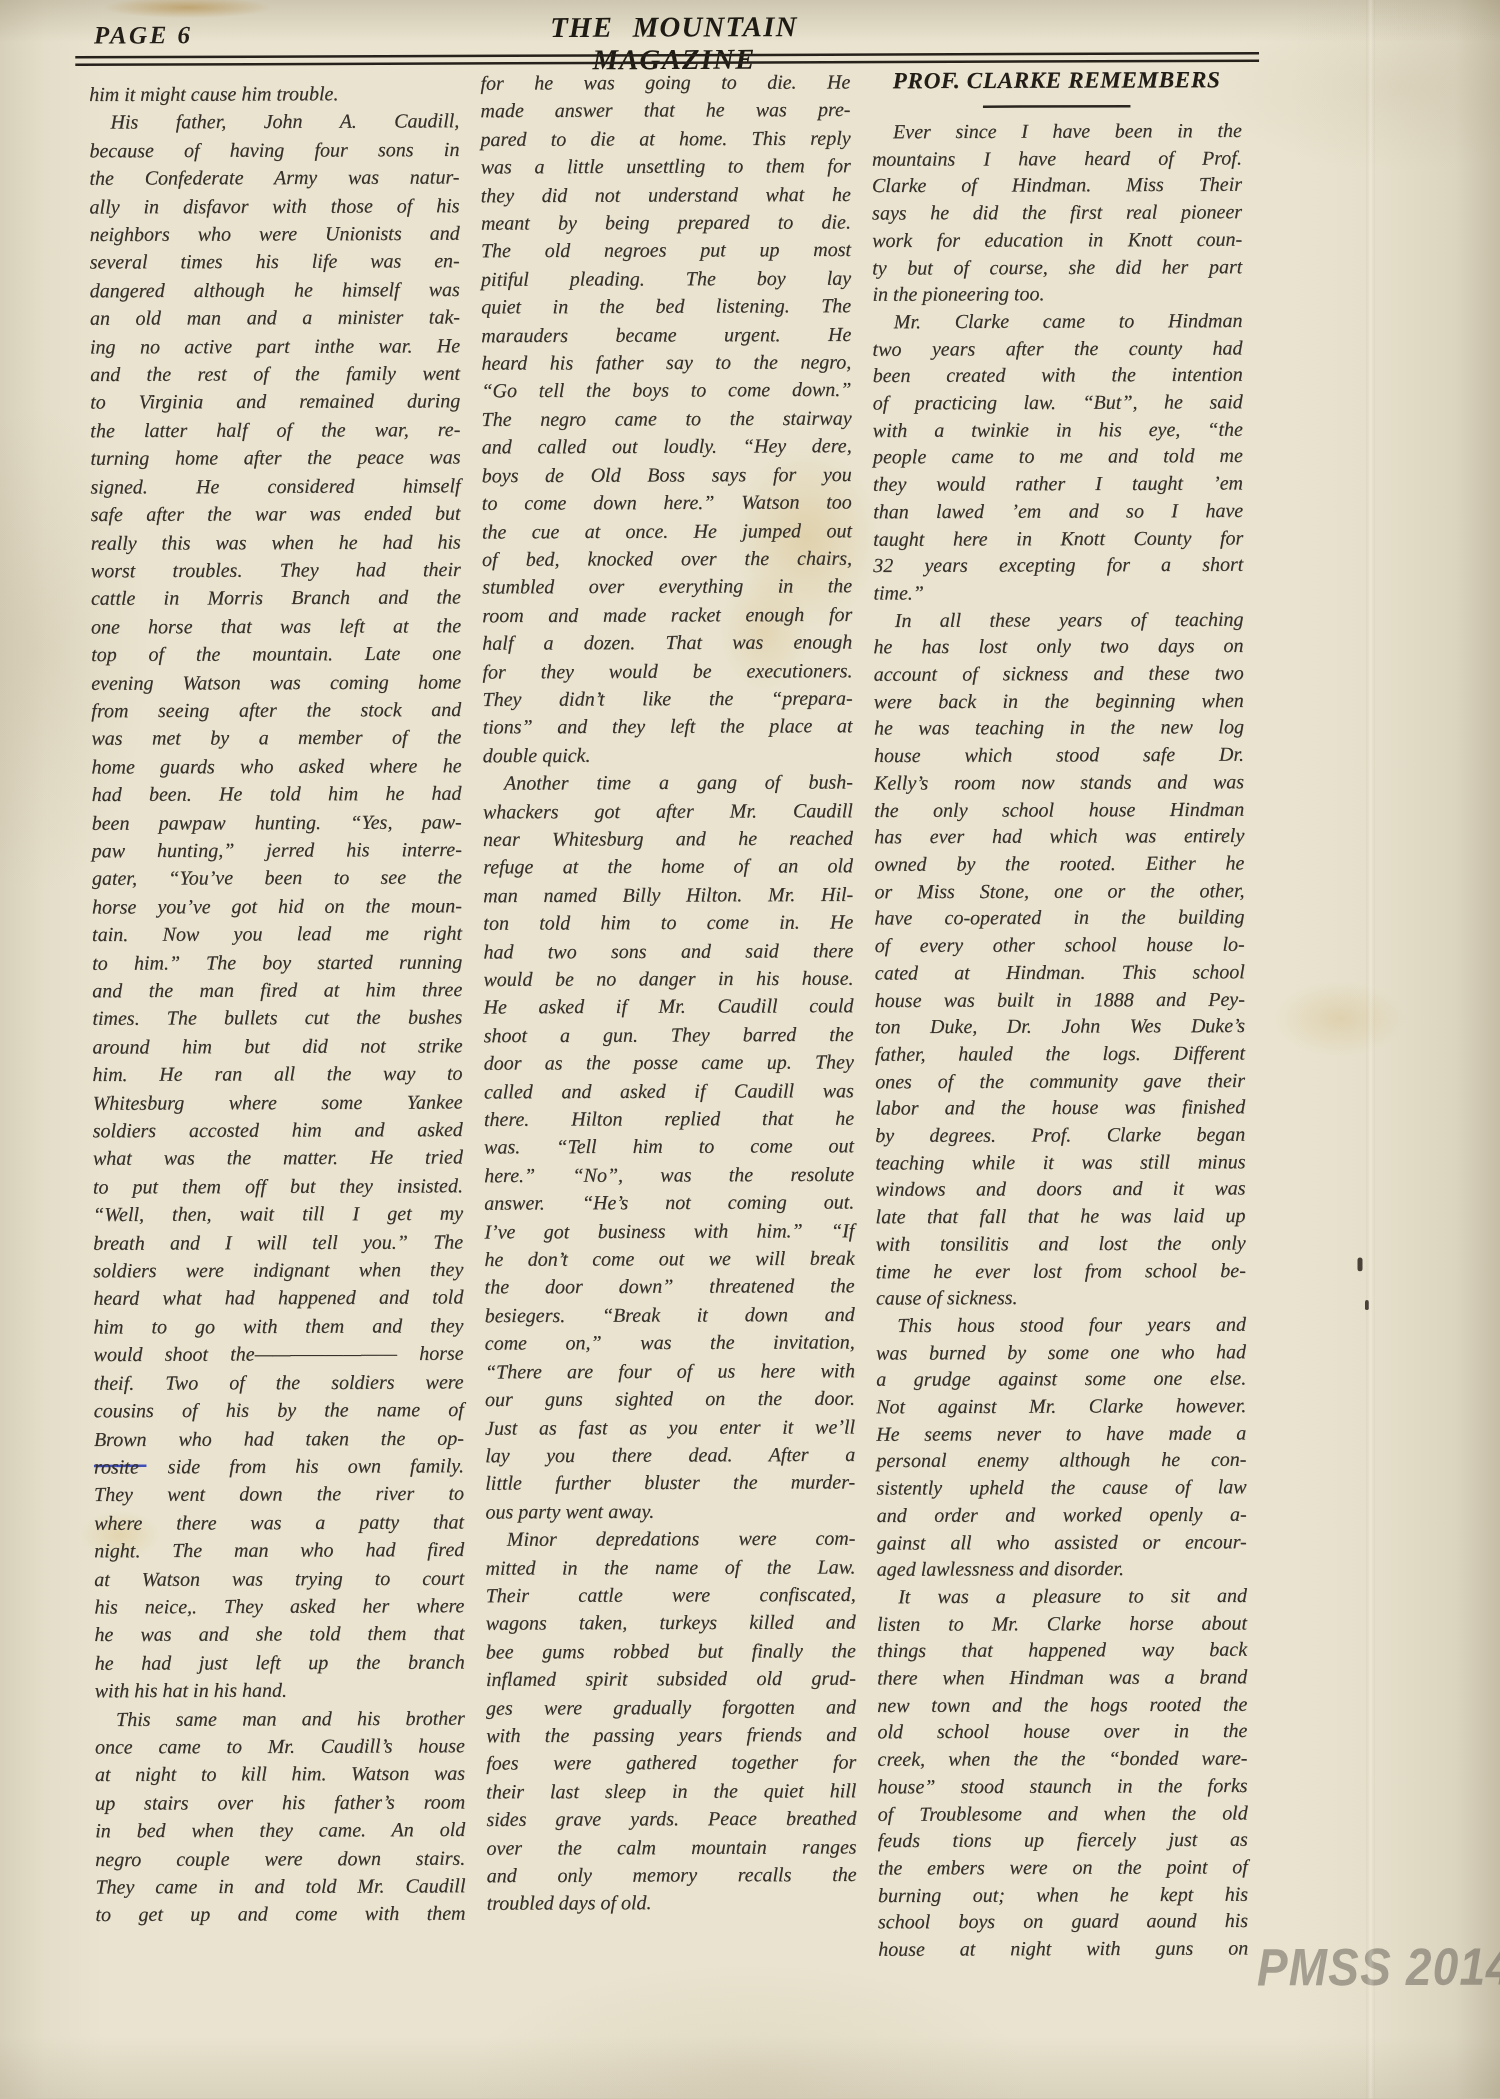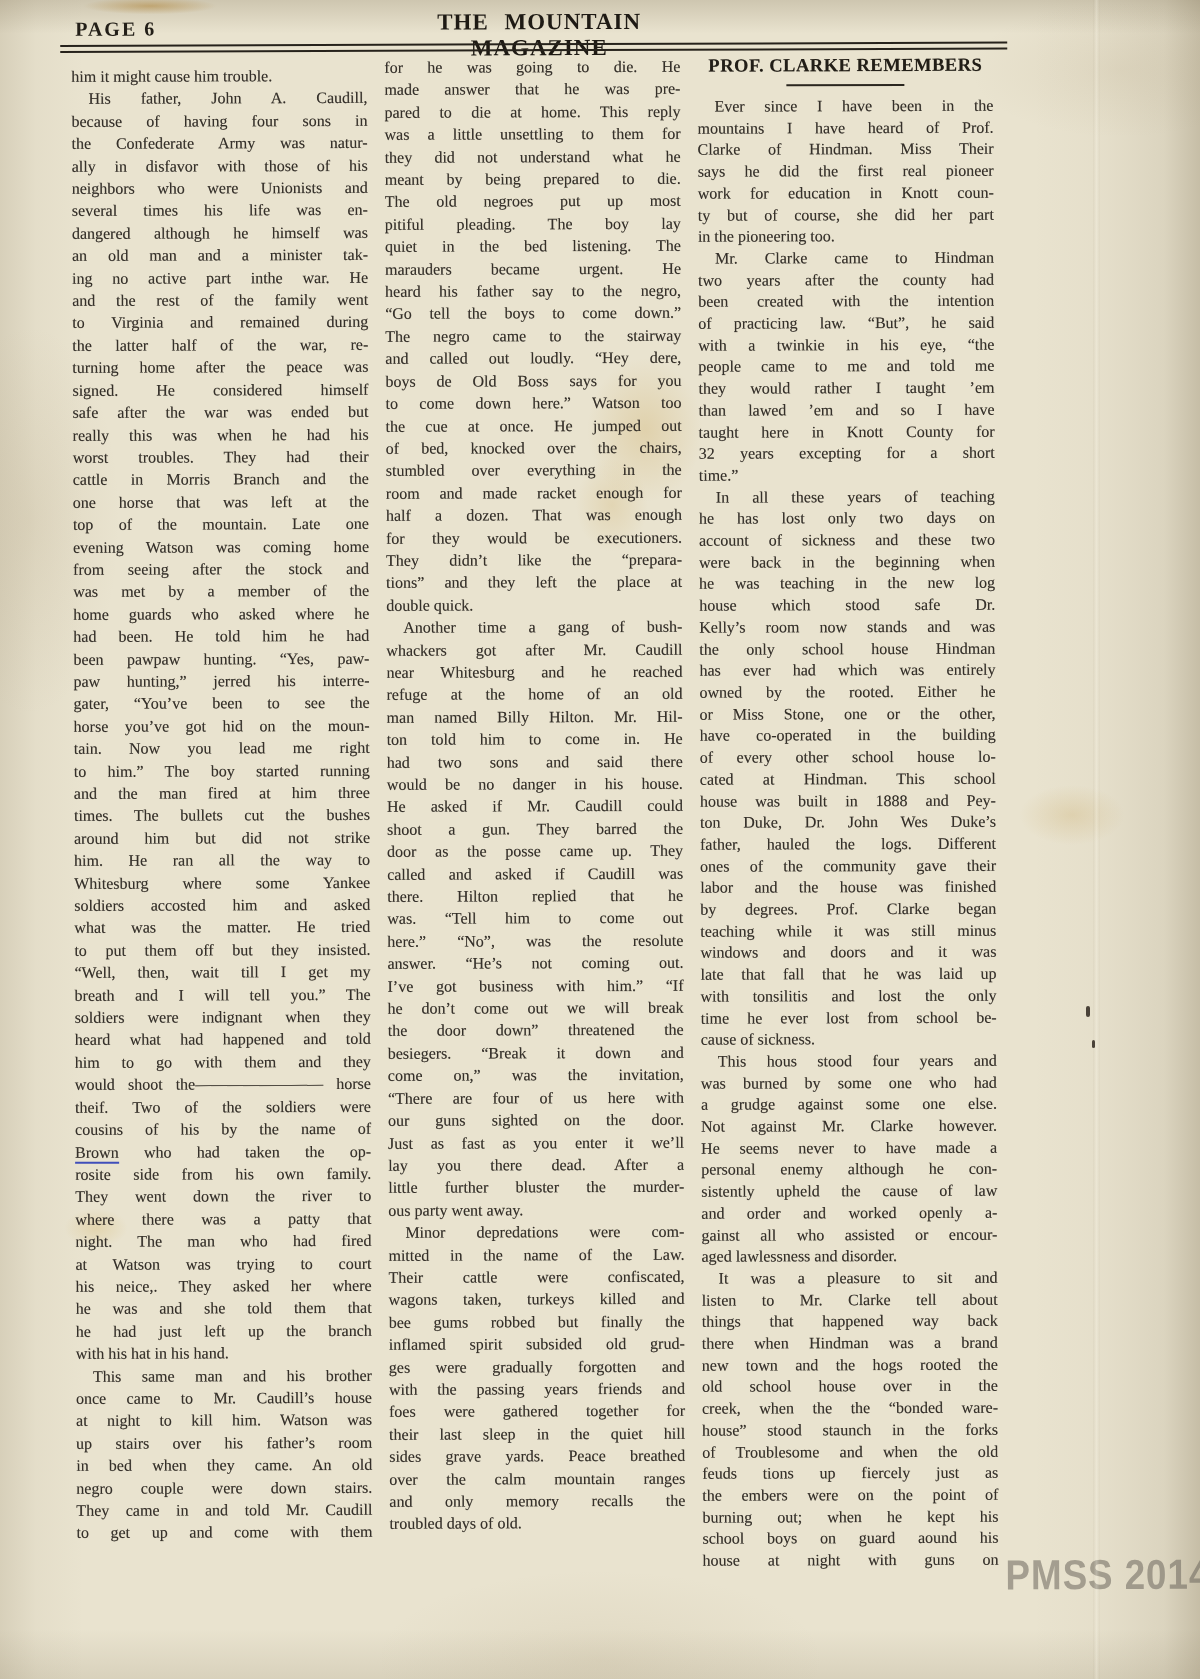--- a/index.html
+++ b/index.html
@@ -17,20 +17,21 @@
       radial-gradient(ellipse 42px 26px at 96px 1228px, rgba(205,168,76,.25), rgba(205,168,76,0) 75%),
       radial-gradient(ellipse 70px 40px at 1072px 815px, rgba(196,160,84,.24), rgba(196,160,84,0) 75%),
       radial-gradient(ellipse 120px 260px at 30px 520px, rgba(150,128,88,.12), rgba(150,128,88,0) 75%),
       radial-gradient(ellipse 200px 90px at 1120px 70px, rgba(150,128,88,.10), rgba(150,128,88,0) 75%),
       radial-gradient(ellipse 300px 120px at 600px 1660px, rgba(150,128,88,.10), rgba(150,128,88,0) 75%),
       linear-gradient(90deg, rgba(105,88,55,.14) 0, rgba(105,88,55,.04) 3%, rgba(105,88,55,0) 7%),
       linear-gradient(270deg, rgba(98,82,50,.26) 0, rgba(98,82,50,.10) 3%, rgba(98,82,50,.03) 8%, rgba(98,82,50,0) 14%),
       linear-gradient(180deg, rgba(98,82,50,.20) 0, rgba(98,82,50,0) 2%),
       linear-gradient(0deg, rgba(98,82,50,.12) 0, rgba(98,82,50,0) 3%),
       #e9e3cf;
+    font-style: italic;
   }
   .content{position:absolute;inset:0;transform:rotate(-0.2deg);}
   .crease{position:absolute;left:1093px;top:0;width:7px;height:100%;
     background:linear-gradient(90deg, rgba(98,82,50,.12), rgba(255,252,240,.55), rgba(98,82,50,.10));
     opacity:.45;}
   .speck{position:absolute;background:#4a4238;border-radius:2px;}
   .speck.s1{left:1086px;top:1006px;width:4px;height:11px;}
   .speck.s2{left:1092px;top:1040px;width:3px;height:8px;}
 
   .page-label{
@@ -61,21 +62,21 @@
     text-align:center;color:#221e17;line-height:24px;margin-top:-2px;
   }
   .heading-rule{width:118px;border-top:2.5px solid #2a261f;margin:7px auto 9px auto;}
 
   .line{text-align:justify;text-align-last:justify;}
   .line.end{text-align-last:left;}
   .line.indent{text-indent:17px;}
 
   .pen-underline{
     border-bottom:2.5px solid rgba(34,52,182,.85);
-    padding-bottom:1px;
+    padding-bottom:11px;
   }
 
   .watermark{
     position:absolute;left:1003px;top:1553px;
     font-family:"Liberation Sans", sans-serif;
     font-weight:bold;font-size:40px;letter-spacing:1px;
     color:rgba(108,102,92,.55);
     transform:scale(0.92,1.05);transform-origin:left top;
     white-space:nowrap;
   }
@@ -297,21 +298,21 @@
             <div class="line">Not against Mr. Clarke however.</div>
             <div class="line">He seems never to have made a</div>
             <div class="line">personal enemy although he con-</div>
             <div class="line">sistently upheld the cause of law</div>
             <div class="line">and order and worked openly a-</div>
             <div class="line">gainst all who assisted or encour-</div>
             <div class="line end">aged lawlessness and disorder.</div>
           </div>
           <div class="para">
             <div class="line indent">It was a pleasure to sit and</div>
-            <div class="line">listen to Mr. Clarke tell about</div>
+            <div class="line">listen to Mr. Clarke horse about</div>
             <div class="line">things that happened way back</div>
             <div class="line">there when Hindman was a brand</div>
             <div class="line">new town and the hogs rooted the</div>
             <div class="line">old school house over in the</div>
             <div class="line">creek, when the the “bonded ware-</div>
             <div class="line">house” stood staunch in the forks</div>
             <div class="line">of Troublesome and when the old</div>
             <div class="line">feuds tions up fiercely just as</div>
             <div class="line">the embers were on the point of</div>
             <div class="line">burning out; when he kept his</div>

